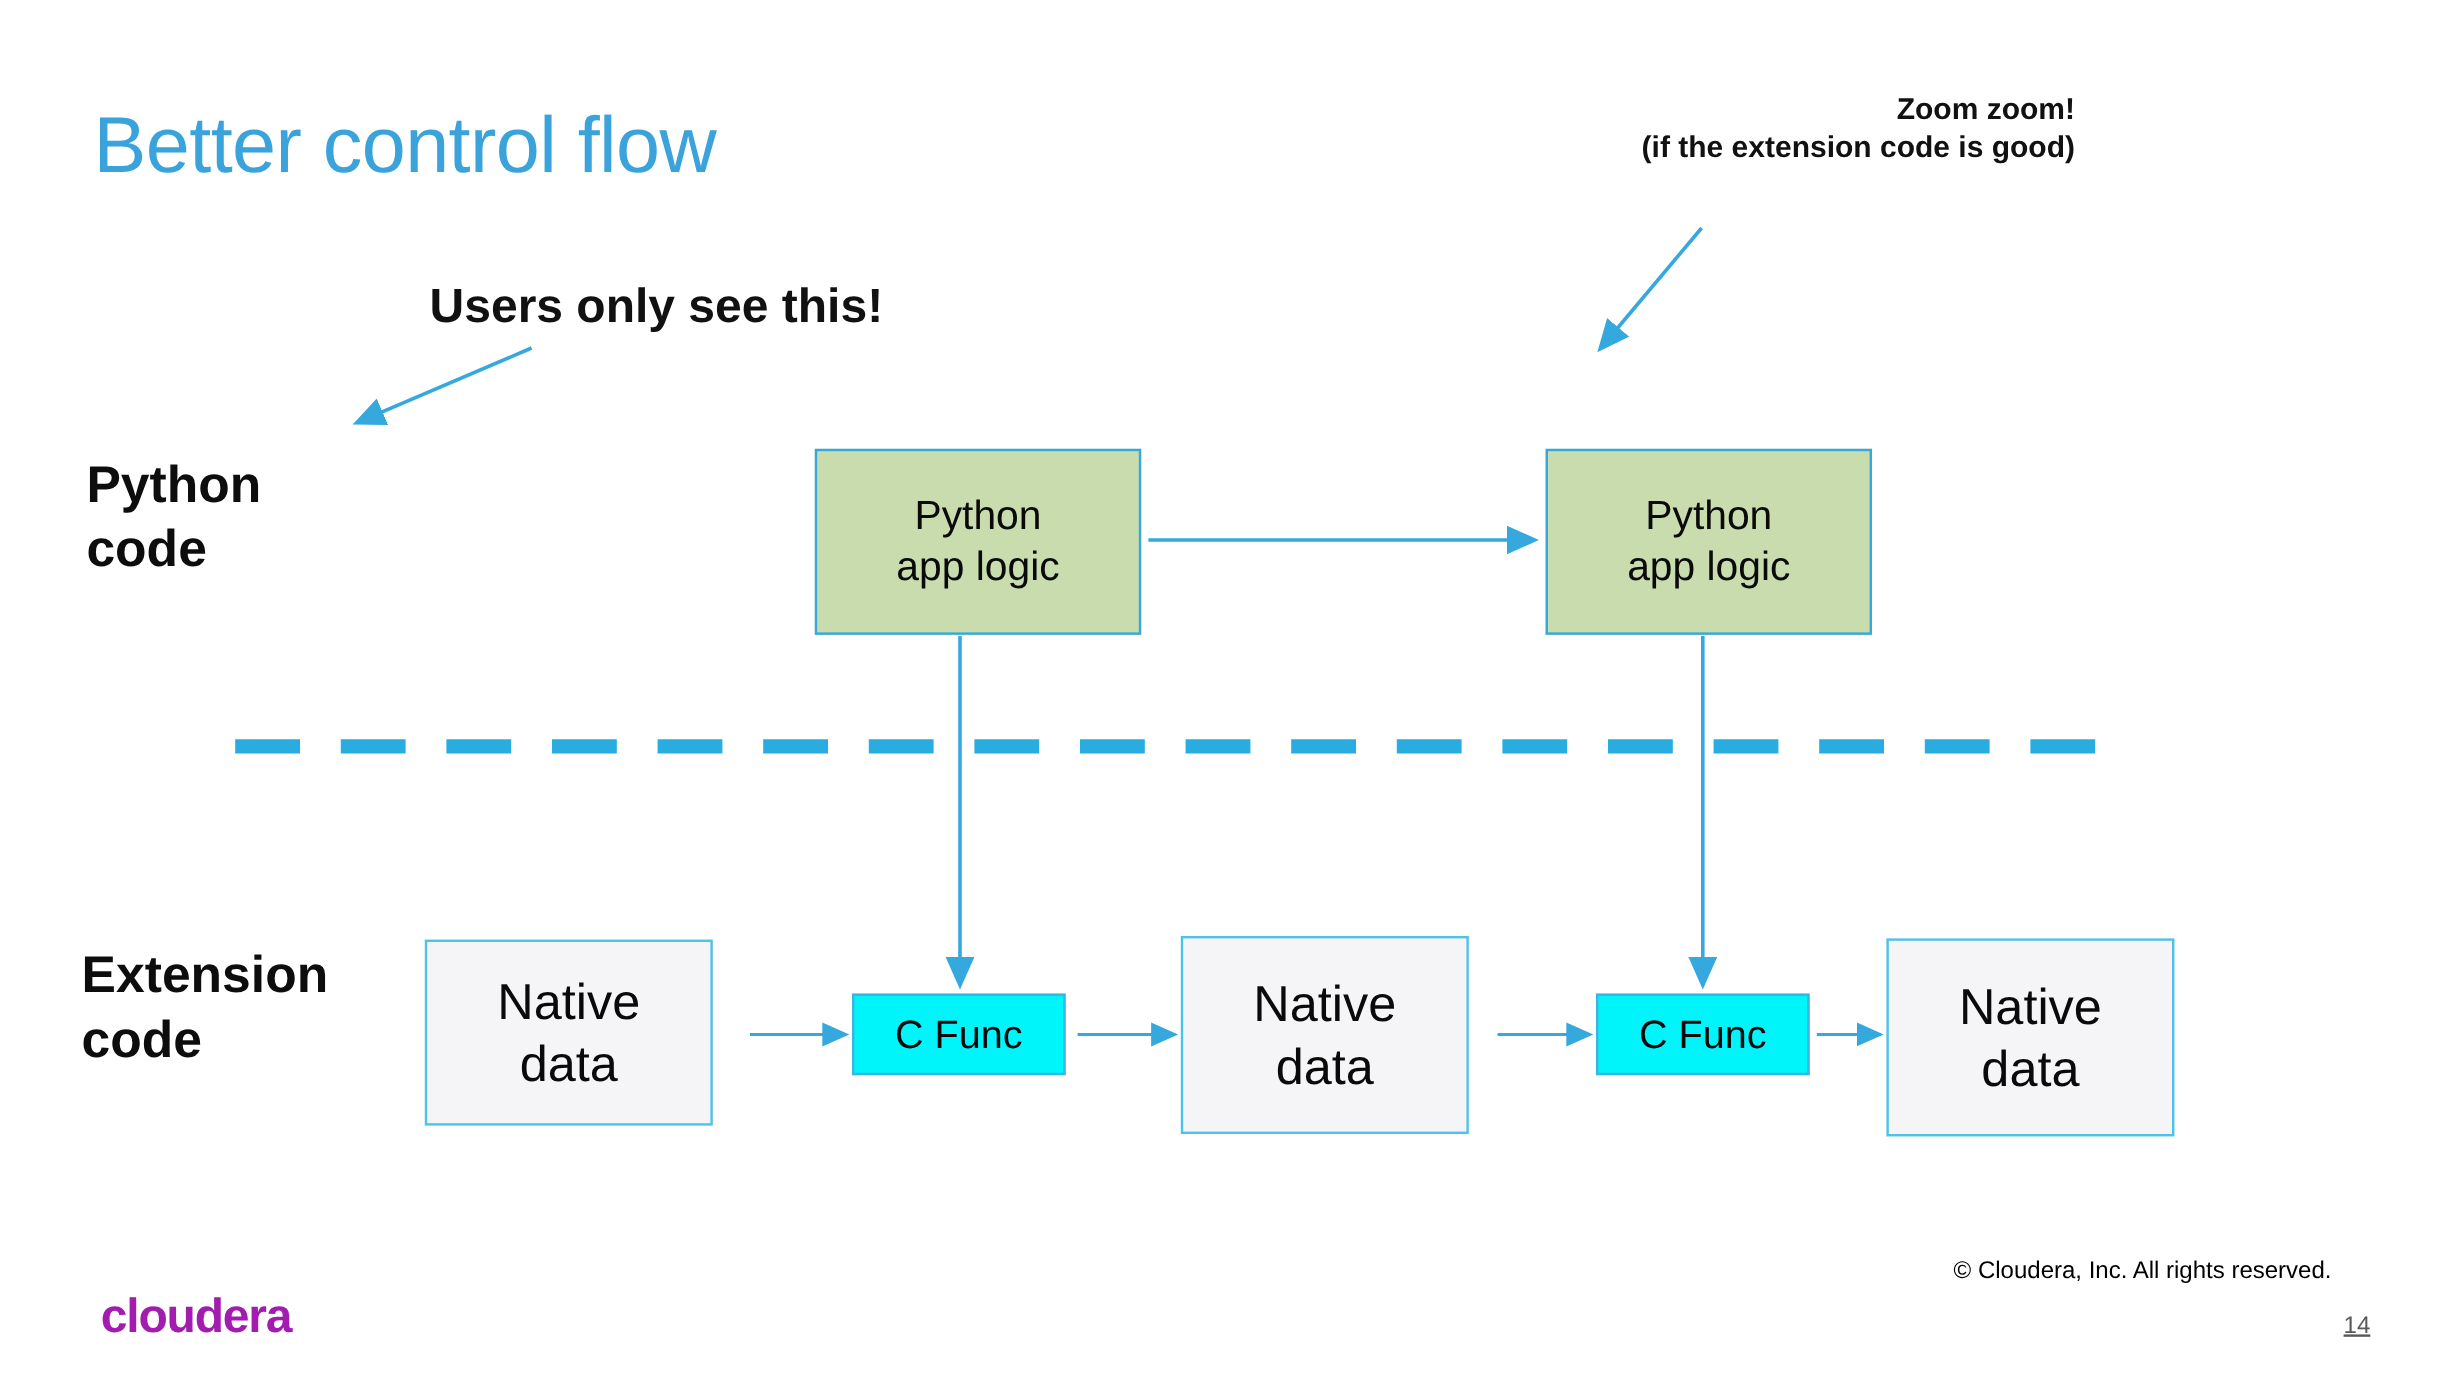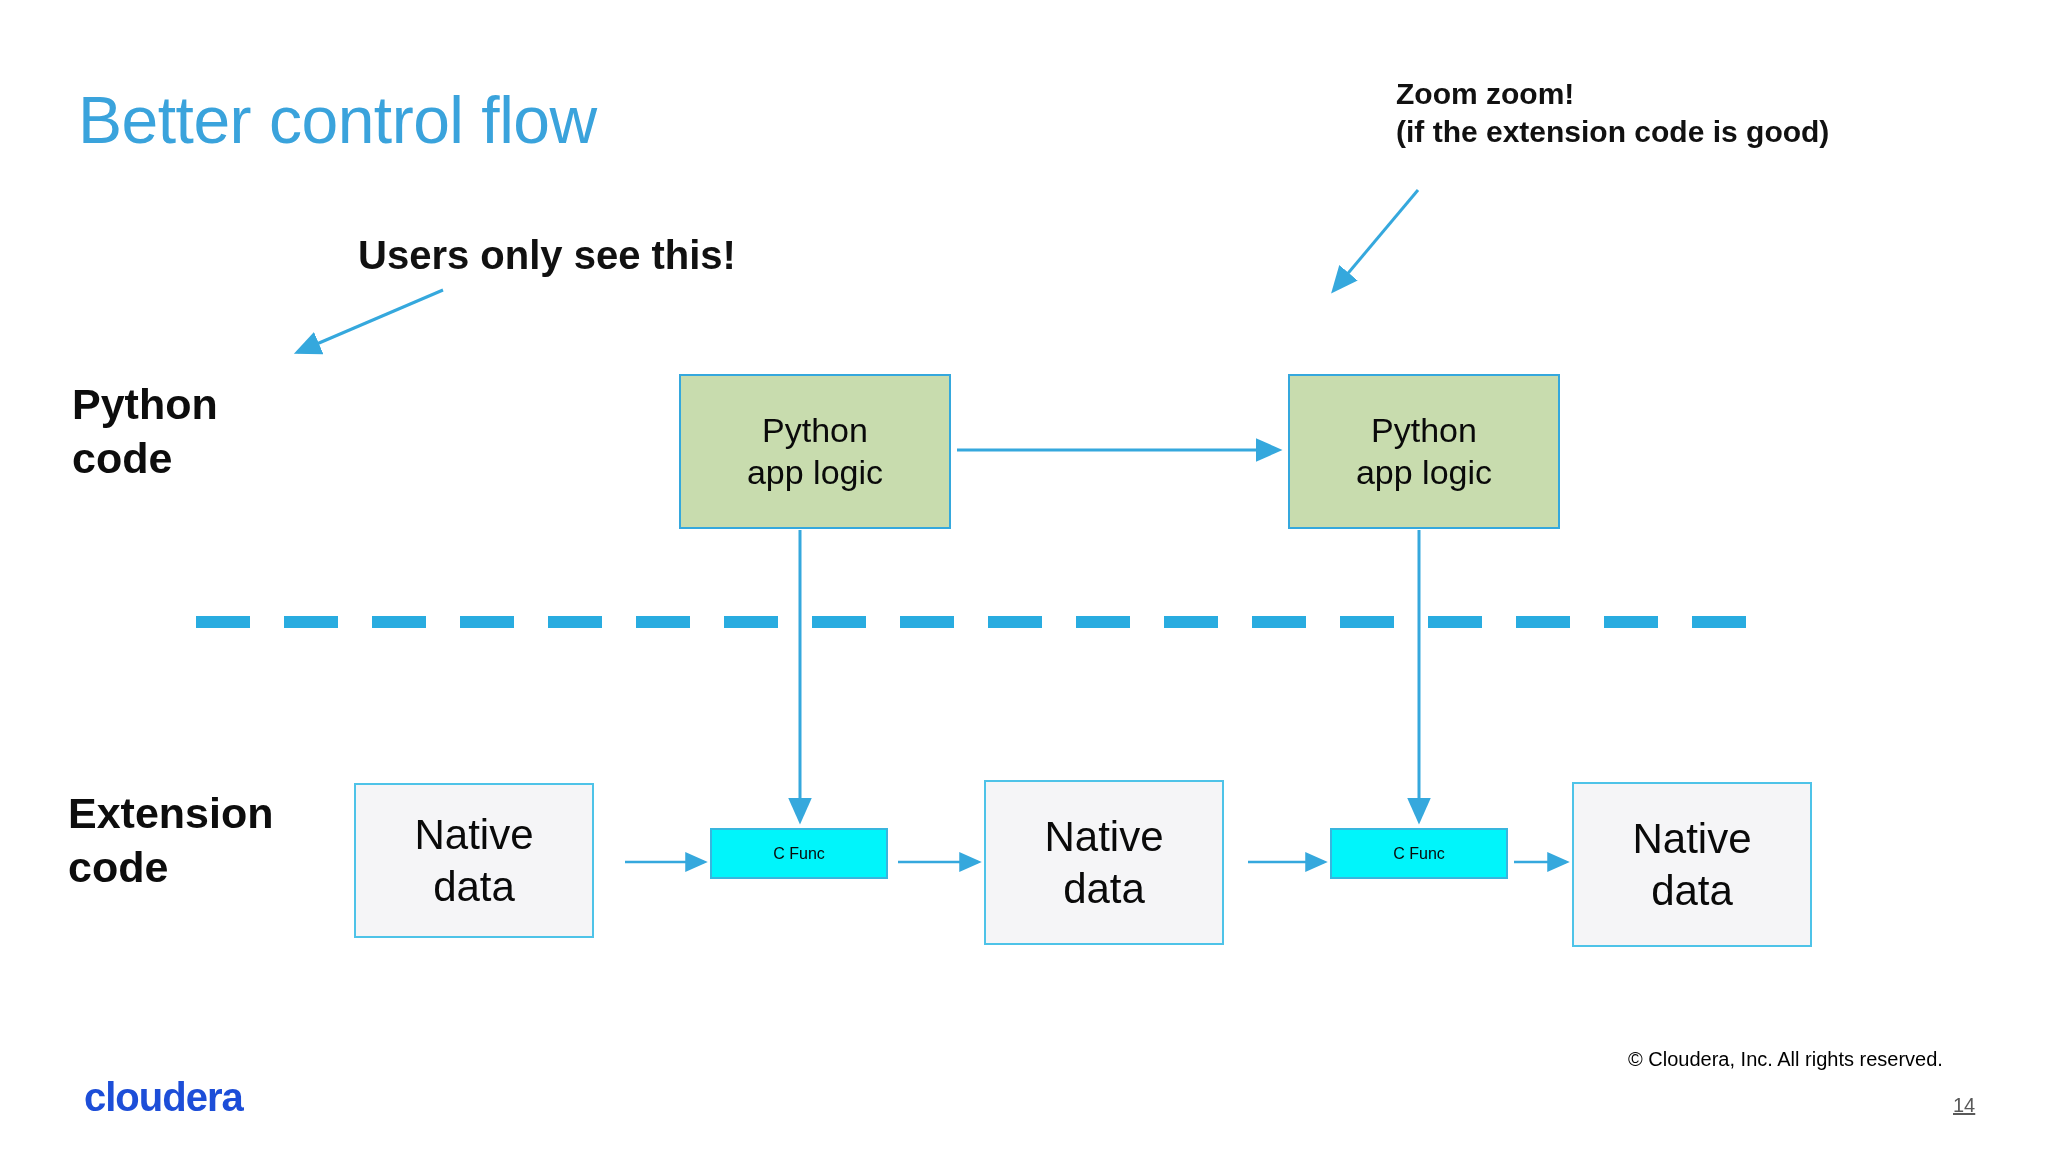--- a/index.html
+++ b/index.html
@@ -37,23 +37,24 @@
     color: #111111;
     line-height: 1.28;
     white-space: nowrap;
   }
   #callout-users {
     left: 358px;
     top: 230px;
     font-size: 40px;
   }
   #callout-zoom {
-    left: 1396px;
+    left: 1368px;
     top: 75px;
-    font-size: 30px;
+    font-size: 25px;
+    text-align: right;
   }
 
   
   .row-label {
     position: absolute;
     font-weight: bold;
     color: #0d0d0d;
     line-height: 1.26;
     white-space: nowrap;
   }
@@ -96,23 +97,23 @@
     font-size: 42px;
     width: 240px;
   }
   #box-native-1 { left: 354px; top: 783px; height: 155px; }
   #box-native-2 { left: 984px; top: 780px; height: 165px; }
   #box-native-3 { left: 1572px; top: 782px; height: 165px; }
 
   .box-cfunc {
     background: #00f5fb;
     border: 2px solid #38b6de;
-    font-size: 16px;
+    font-size: 33px;
     width: 178px;
-    height: 51px;
+    height: 68px;
   }
   #box-cfunc-1 { left: 710px; top: 828px; }
   #box-cfunc-2 { left: 1330px; top: 828px; }
 
   
   #overlay {
     position: absolute;
     left: 0;
     top: 0;
     width: 2048px;
@@ -120,21 +121,21 @@
     pointer-events: none;
   }
 
   
   #logo {
     position: absolute;
     left: 84px;
     top: 1075px;
     font-size: 40px;
     font-weight: bold;
-    color: #1d4ed8;
+    color: #a21caf;
     letter-spacing: -1px;
   }
   #footer-copy {
     position: absolute;
     left: 1628px;
     top: 1048px;
     font-size: 20px;
     color: #000000;
     white-space: nowrap;
   }

